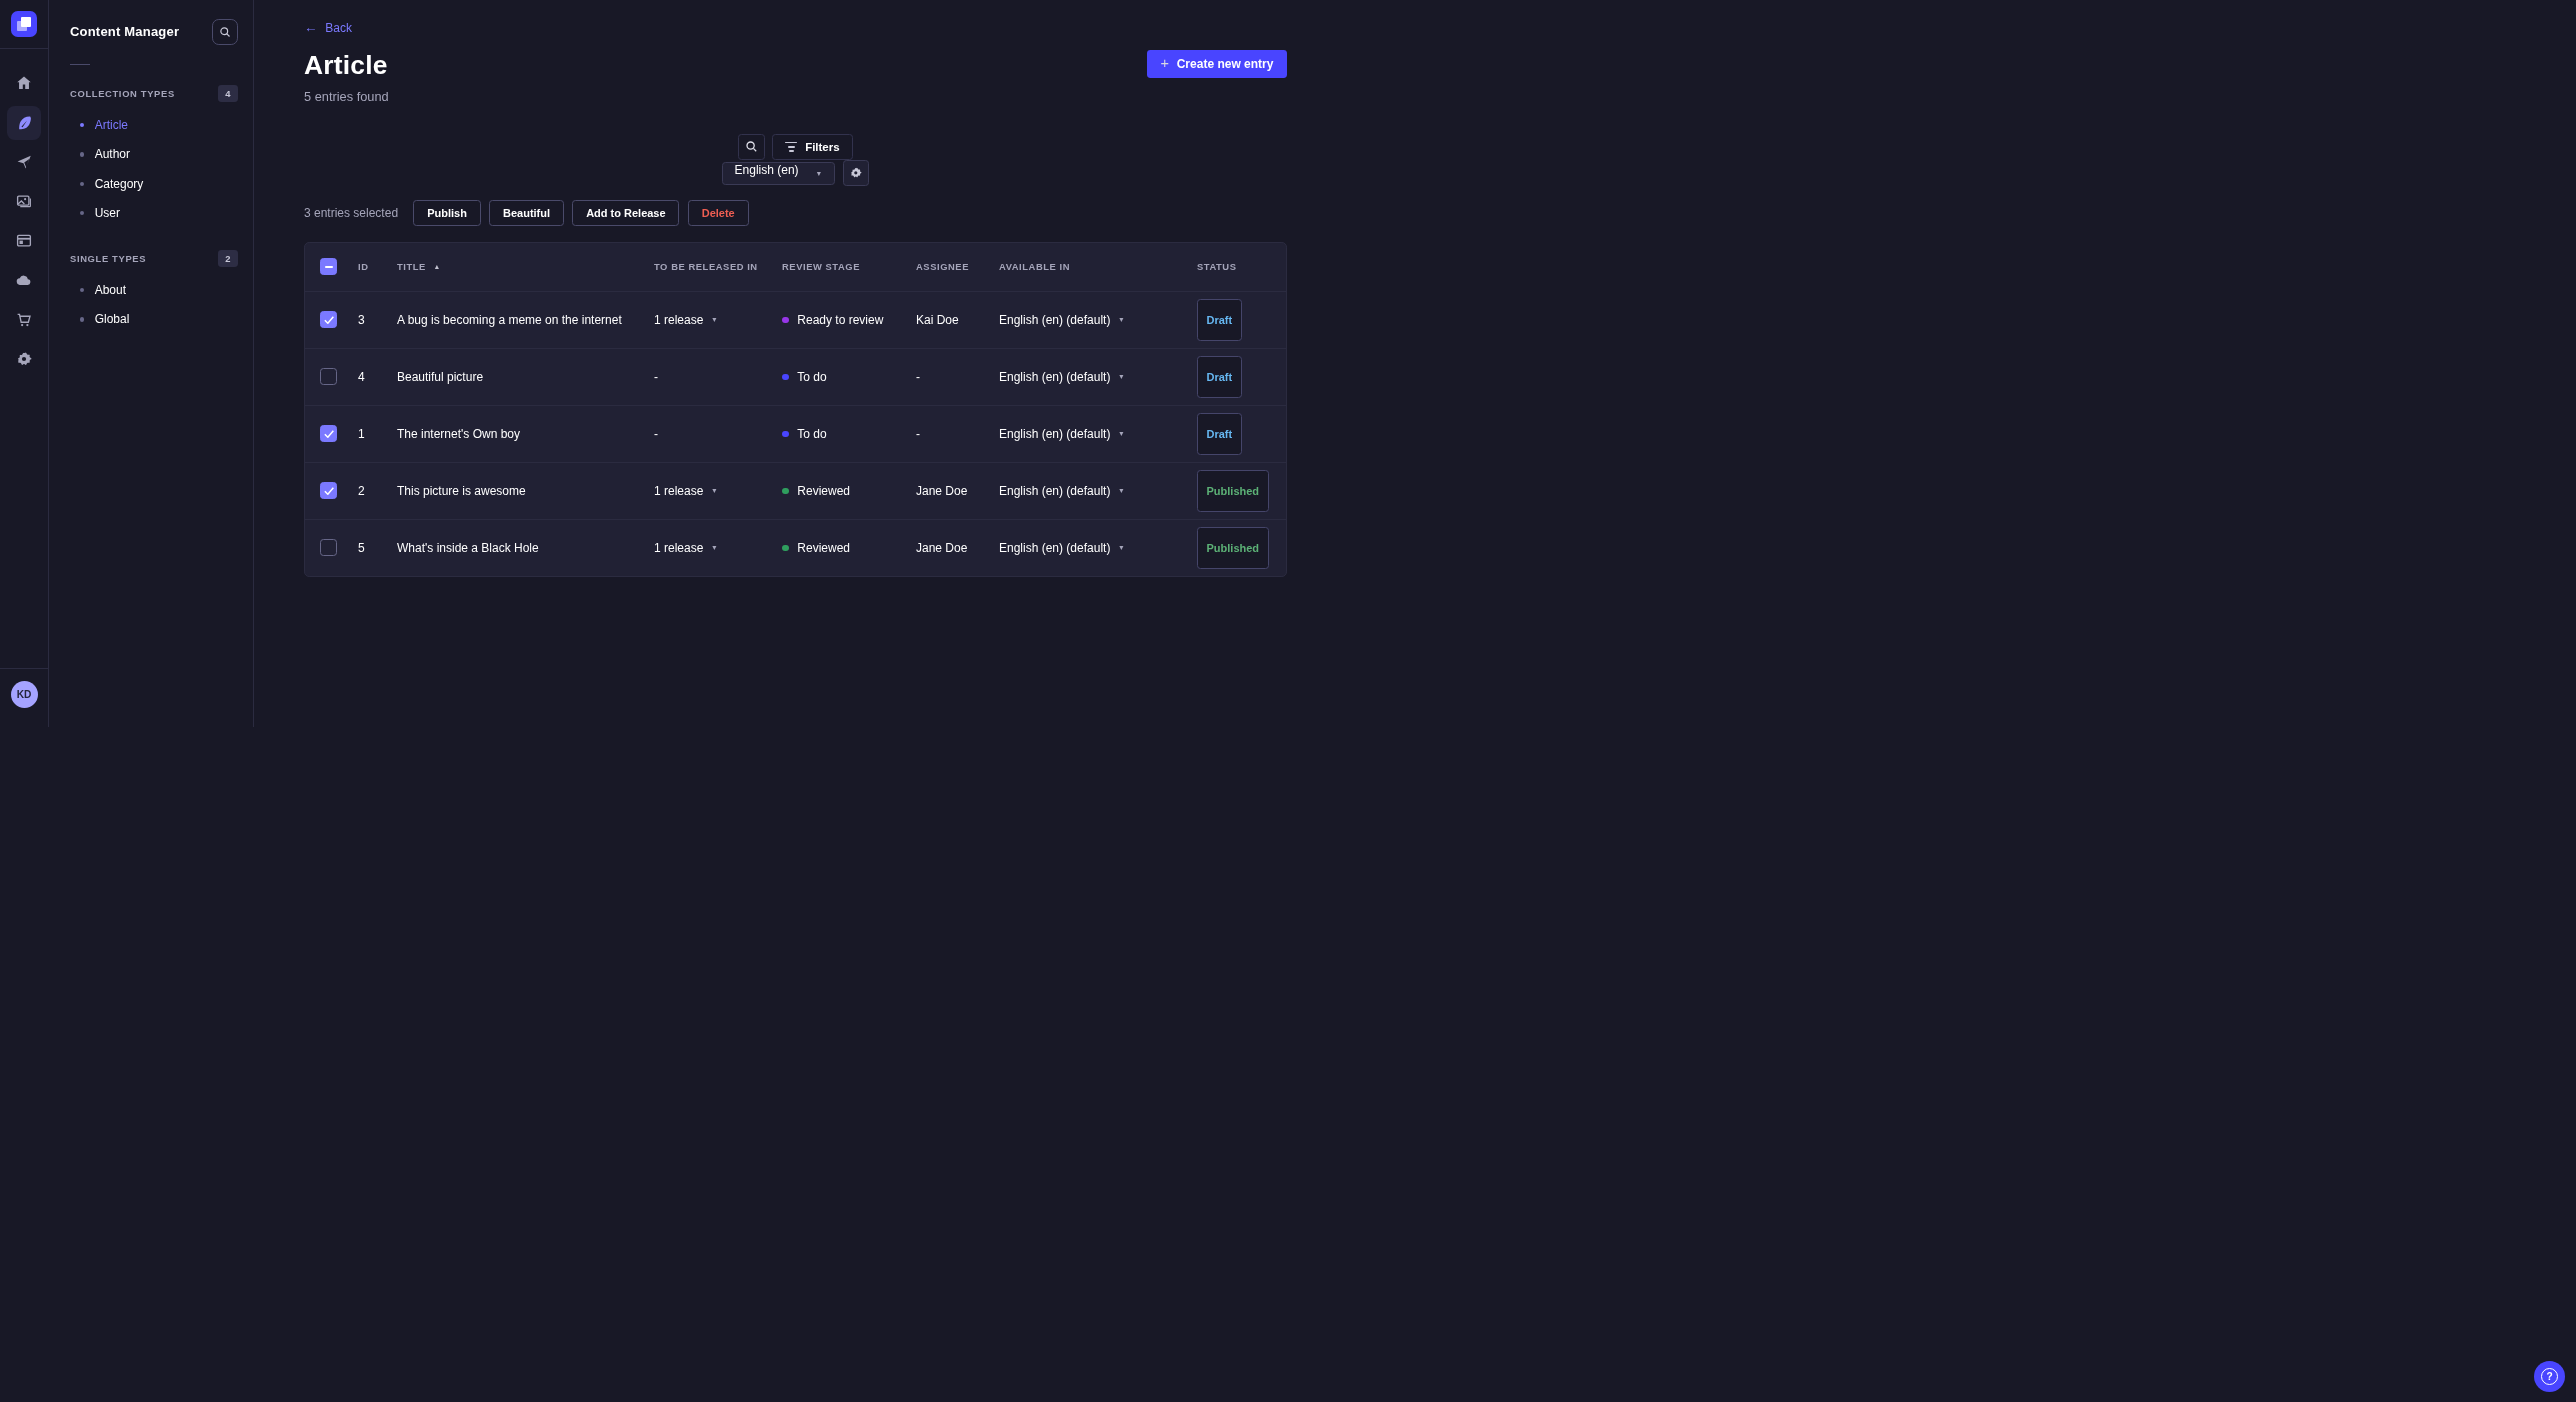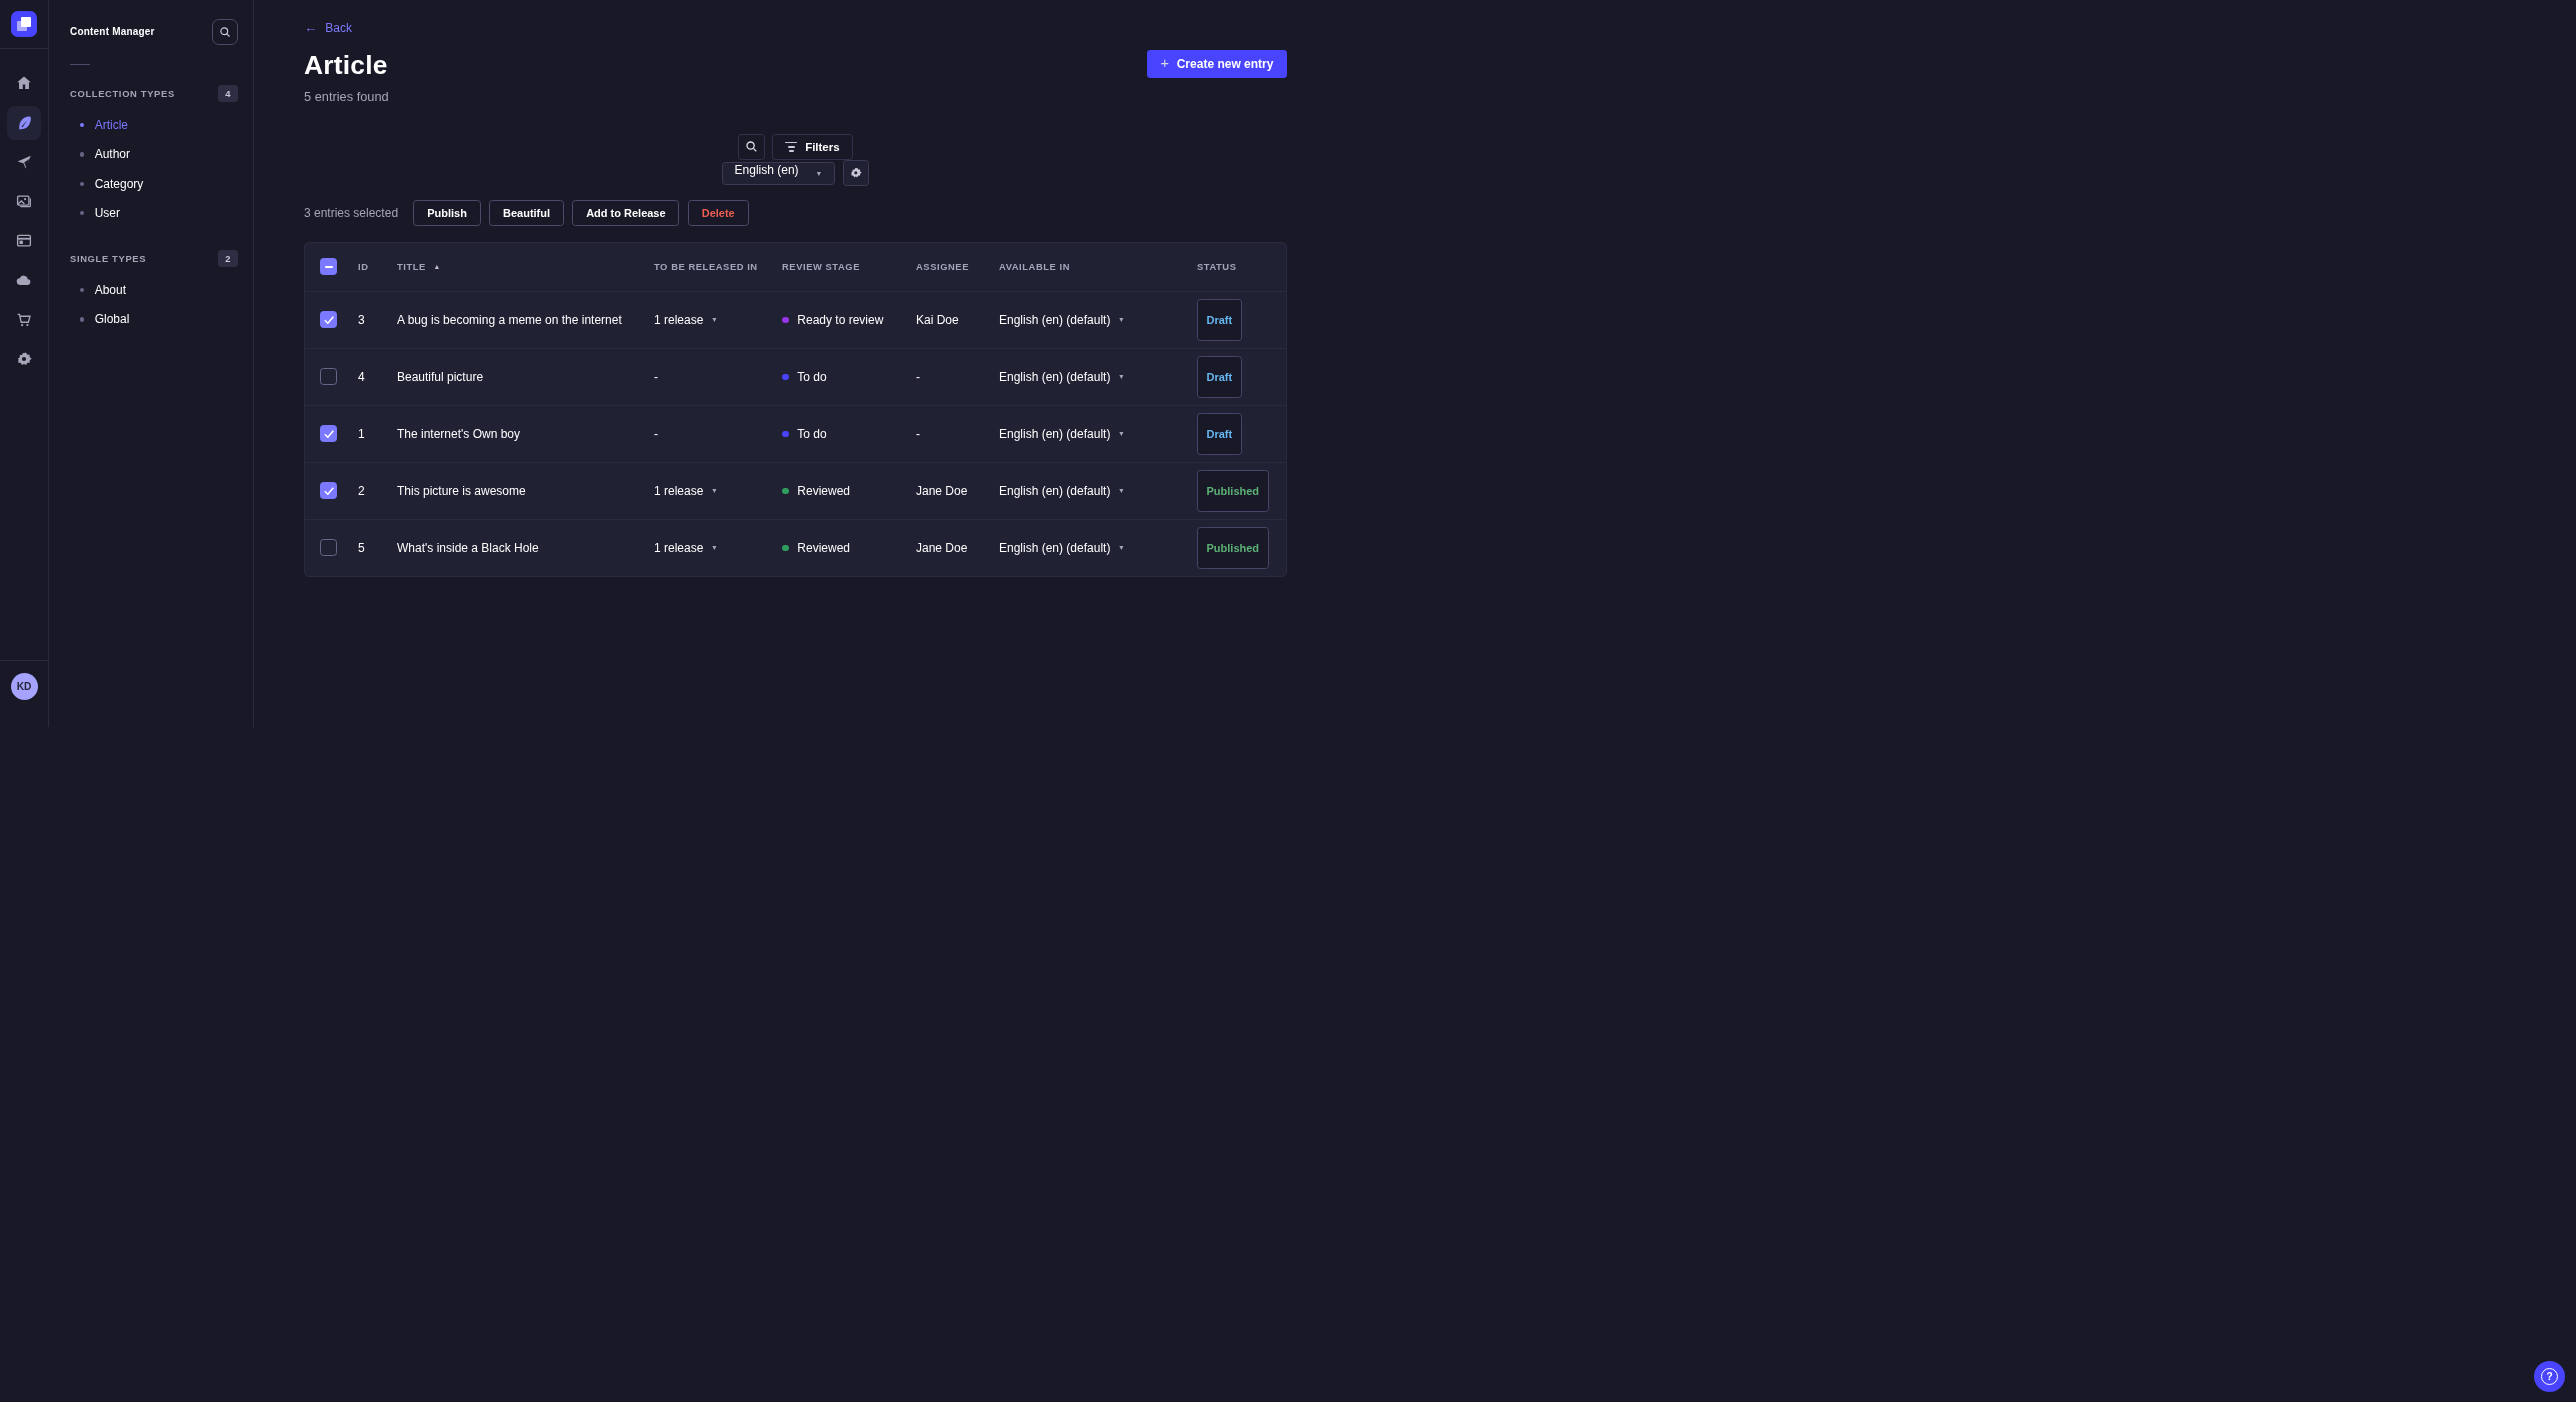--- a/index.html
+++ b/index.html
@@ -17,29 +17,29 @@
   .logo-wrap { height:49px; width:49px; display:flex; align-items:center; justify-content:center;
     border-bottom:0.9px solid #2b2b40; }
   .strapi-logo { width:26.4px; height:26.4px; background:#4945ff; border-radius:6.8px; position:relative; overflow:hidden; }
   .strapi-logo .g1 { position:absolute; left:10.2px; top:6px; width:10.2px; height:10.2px; background:#fff; border-radius:0.9px;}
   .strapi-logo .g2 { position:absolute; left:6px; top:10.2px; width:10.2px; height:10.2px; background:rgba(255,255,255,.55); border-radius:0.9px;}
   .strip-icons { display:flex; flex-direction:column; align-items:center; gap:19px; margin-top:24px; }
   .sicon { width:20.4px; height:20.4px; display:flex; align-items:center; justify-content:center; color:#a5a5ba; cursor:pointer;}
   .sicon svg { width:18px; height:18px; }
   .sicon.active { width:34px; height:34px; background:#232338; border-radius:7.7px; margin:-6.8px 0; }
   .sicon.active svg { color:#8e8bff; }
-  .strip-bottom { position:absolute; bottom:16px; left:0; width:100%; height:51px;
+  .strip-bottom { position:absolute; bottom:8px; left:0; width:100%; height:51px;
     border-top:0.9px solid #2b2b40; display:flex; align-items:center; justify-content:center; }
   .avatar { width:27px; height:27px; border-radius:50%; background:#a5a3ff; color:#25253c;
     font-size:10.2px; font-weight:700; display:flex; align-items:center; justify-content:center; cursor:pointer;}
   
   .subnav { width:205px; height:727px; background:#181826; border-right:0.9px solid #2b2b40;
     flex:0 0 205px; position:relative; padding:19px 0 0 21px; }
   .subnav-head { display:flex; align-items:center; justify-content:space-between; padding-right:15.3px; }
-  .subnav-title { font-size:10px; font-weight:700; letter-spacing:0.2px; }
+  .subnav-title { font-size:13px; font-weight:700; letter-spacing:0.2px; }
   .subnav-search { width:25.6px; height:25.6px; border:0.9px solid #4a4a6a; border-radius:6.8px; background:transparent;
     display:flex; align-items:center; justify-content:center; color:#c9c9d8; cursor:pointer; }
   .subnav-divider { width:20.4px; height:0.9px; background:#4a4a6a; margin:19px 0 20.4px 0; }
   .section { margin-bottom:22px; }
   .section-head { display:flex; align-items:center; justify-content:space-between; padding-right:15.3px; margin-bottom:8.5px;}
   .section-label { font-size:9.4px; font-weight:700; color:#a5a5ba; letter-spacing:.07em; }
   .section-count { background:#2d2d44; color:#c8c8d8; font-size:9.4px; font-weight:600;
     border-radius:3.4px; min-width:19.6px; height:17px; display:flex; align-items:center; justify-content:center; }
   .nav-item { display:flex; align-items:center; gap:10.2px; padding:7.7px 0 7.7px 10.2px; font-size:12px;
     color:#fff; cursor:pointer; position:relative; }

